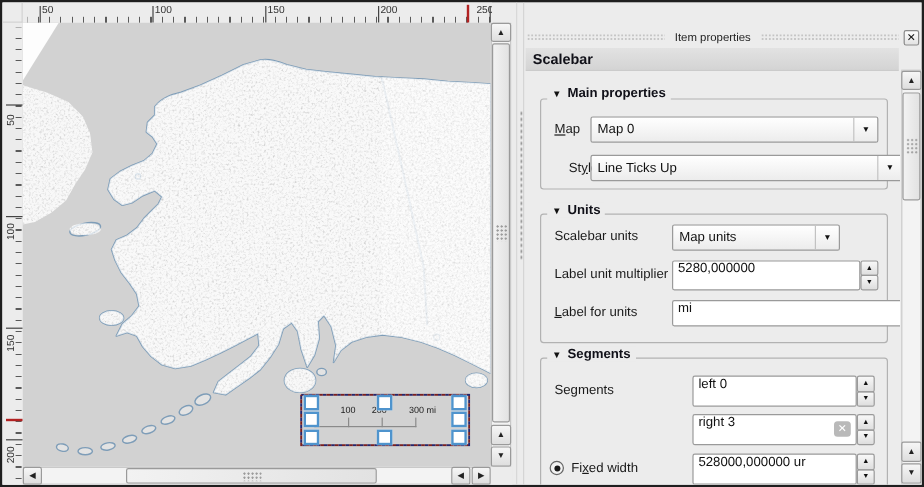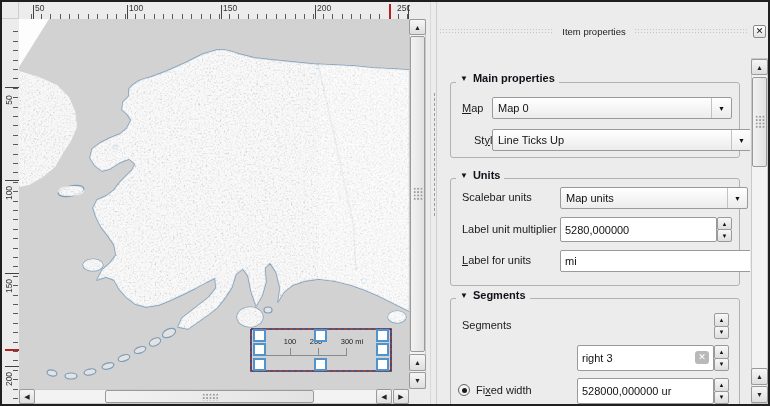--- a/index.html
+++ b/index.html
@@ -70,21 +70,21 @@
   .group-title .tri{font-size:8px;color:#111;}
   .flabel{position:absolute;font-size:11px;color:#1a1a1a;white-space:nowrap;}
   .flabel .u{text-decoration:underline;}
 
   .combo{position:absolute;height:22px;background:linear-gradient(#ffffff,#ececec);border:1px solid #9a9a9a;border-radius:2px;
     font-size:11px;color:#111;display:flex;align-items:center;}
   .combo .val{flex:1;padding:0 5px;white-space:nowrap;overflow:hidden;}
   .combo .arrow{width:20px;align-self:stretch;border-left:1px solid #c2c2c2;display:flex;align-items:center;justify-content:center;font-size:7px;color:#111;}
 
   .field{position:absolute;background:#fff;border:1px solid #9a9a9a;border-radius:2px;font-size:11px;color:#111;
-    display:flex;align-items:center;padding:0 4px;white-space:nowrap;overflow:hidden;}
+    display:flex;align-items:flex-start;padding:0 4px;white-space:nowrap;overflow:hidden;}
   .spincol{position:absolute;width:15px;display:flex;flex-direction:column;}
   .spincol .sb{flex:1;border:1px solid #9a9a9a;background:linear-gradient(#f8f8f8,#dedede);border-radius:2px;
     display:flex;align-items:center;justify-content:center;font-size:6px;color:#111;line-height:1;}
   .spincol .sb + .sb{margin-top:-1px;}
   .clear-btn{position:absolute;width:14px;height:13px;border-radius:3px;background:#b9b9b9;color:#fff;font-size:9px;font-weight:bold;
     display:flex;align-items:center;justify-content:center;line-height:1;}
   .radio{position:absolute;width:12px;height:12px;border:1px solid #666;border-radius:50%;background:radial-gradient(#fff,#e8e8e8);}
   .radio .dot{position:absolute;left:2.5px;top:2.5px;width:5px;height:5px;border-radius:50%;background:#1a1a1a;}
 
   #panel-vscroll{position:absolute;left:314px;top:56px;width:17px;height:346px;}
@@ -237,20 +237,21 @@
 
     <div id="dock-title">
       <div class="dots"></div>
       <span class="title">Item properties</span>
       <div class="dots"></div>
       <div id="dock-close">
           <span>✕</span>
         </div>
     </div>
 
+    <div id="panel-header">Scalebar</div>
 
     <div id="panel-body">
 
       <div class="group-frame" style="left:12px;top:22px;width:290px;height:76px"></div>
       <div class="group-title" style="left:18px;top:12px">
         <span class="tri">▼</span>
         <span>Main properties</span>
       </div>
       <div class="flabel" style="left:24px;top:42px">
         <span></span><span class="u">M</span><span>ap</span>
@@ -266,21 +267,21 @@
         <span class="val">Line Ticks Up</span>
         <span class="arrow">▼</span>
       </div>
 
       <div class="group-frame" style="left:12px;top:118px;width:290px;height:108px"></div>
       <div class="group-title" style="left:18px;top:109px">
         <span class="tri">▼</span>
         <span>Units</span>
       </div>
       <div class="flabel" style="left:24px;top:131px">Scalebar units</div>
-      <div class="combo" style="left:122px;top:127px;width:188px">
+      <div class="combo" style="left:122px;top:127px;width:140px">
         <span class="val">Map units</span>
         <span class="arrow">▼</span>
       </div>
       <div class="flabel" style="left:24px;top:163px">Label unit multiplier</div>
       <div class="field" style="left:122px;top:157px;width:157px;height:25px">
         <span>5280,000000</span>
       </div>
       <div class="spincol" style="left:279px;top:157px;height:25px">
         <div class="sb">
             <span>▲</span>
@@ -295,20 +296,23 @@
       <div class="field" style="left:122px;top:190px;width:204px;height:22px">
         <span>mi</span>
       </div>
 
       <div class="group-frame" style="left:12px;top:238px;width:290px;height:120px"></div>
       <div class="group-title" style="left:18px;top:229px">
         <span class="tri">▼</span>
         <span>Segments</span>
       </div>
       <div class="flabel" style="left:24px;top:259px">Segments</div>
+      <div class="field" style="left:139px;top:253px;width:137px;height:26px">
+        <span>left 0</span>
+      </div>
       <div class="spincol" style="left:276px;top:253px;height:26px">
         <div class="sb">
             <span>▲</span>
           </div>
         <div class="sb">
             <span>▼</span>
           </div>
       </div>
       <div class="field" style="left:139px;top:285px;width:137px;height:26px">
         <span>right 3</span>

